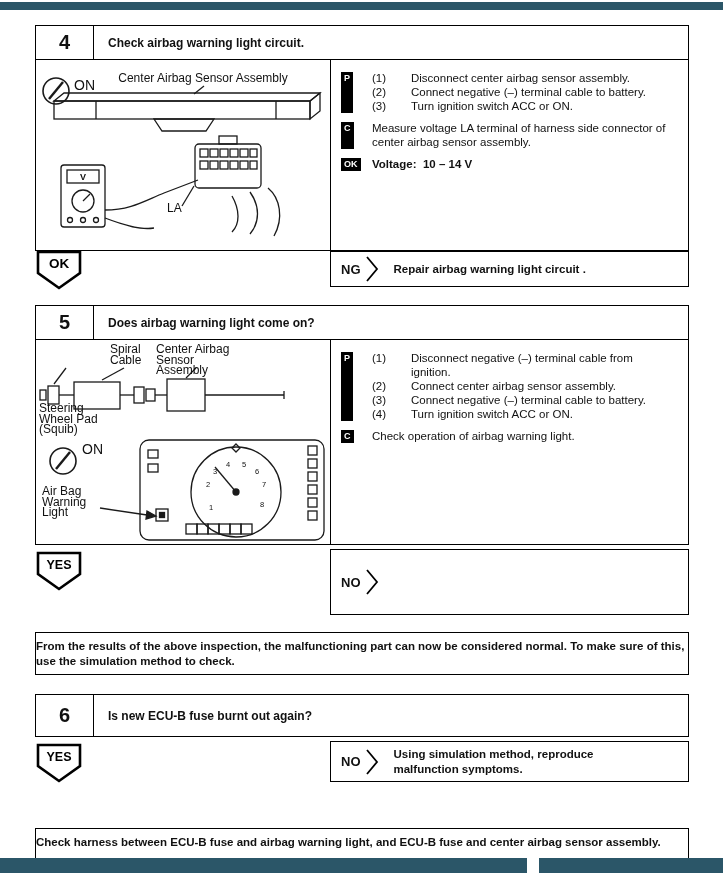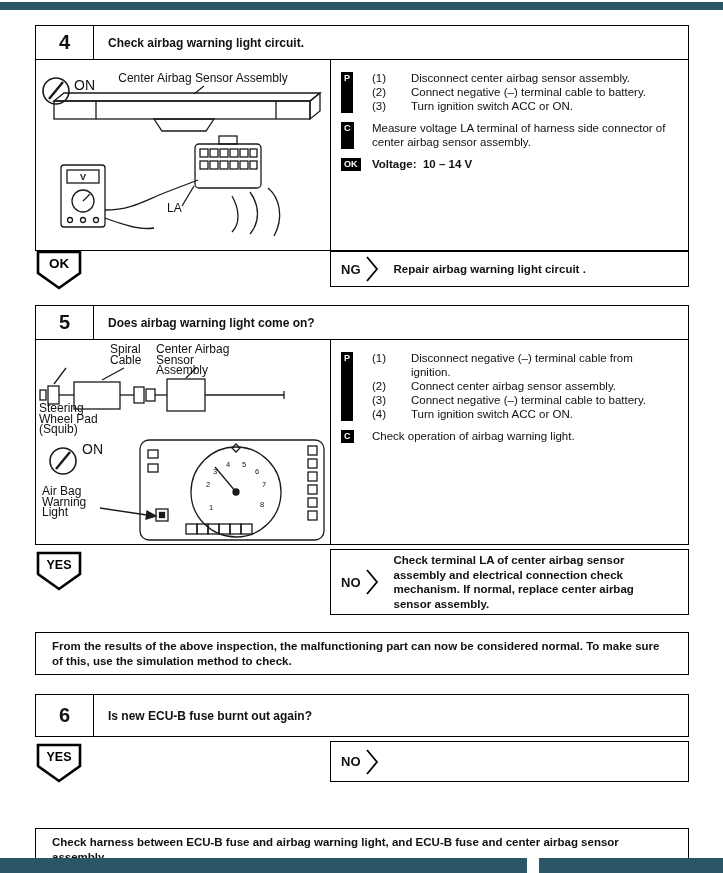--- a/index.html
+++ b/index.html
@@ -54,21 +54,21 @@
   .pent { position: absolute; }
 
   .resbox {
     position: absolute; border: 1.5px solid #000; background: #fff;
     display: flex; align-items: center; padding-left: 10px;
   }
   .reslabel { font-weight: bold; font-size: 13px; }
   .chev { margin: 0 7px 0 5px; flex: none; }
   .restext { font-weight: bold; font-size: 11.5px; line-height: 14.5px; max-width: 282px; padding-right: 4px; padding-left: 8px; }
 
-  .wide-note { padding: 6px 16px; font-weight: bold; font-size: 11.5px; line-height: 15px; }
+  .wide-note { padding: 6px 0; font-weight: bold; font-size: 11.5px; line-height: 15px; }
 </style>
 </head>
 <body>
 
 <div class="page">
 
   <div class="bar top-bar"></div>
 
   <div class="box" style="left:35px;top:25px;width:654px;height:226px;">
     <div class="step-header">
@@ -282,21 +282,20 @@
   <svg class="pent" style="left:36px;top:551px;" width="46" height="40" viewBox="0 0 46 40">
     <polygon points="2,2 44,2 44,23 23,38 2,23" fill="#fff" stroke="#000" stroke-width="2.6"></polygon>
     <text x="23" y="18" text-anchor="middle" font-size="12.5" font-weight="bold" fill="#000">YES</text>
   </svg>
 
   <div class="resbox" style="left:330px;top:549px;width:359px;height:66px;">
     <span class="reslabel">NO</span>
     <svg class="chev" width="13" height="26" viewBox="0 0 13 26">
       <polyline points="1,1 11,13 1,25" fill="none" stroke="#000" stroke-width="1.8"></polyline>
     </svg>
-    <div class="restext">Check terminal LA of center airbag sensor assembly and electrical connection check mechanism. If normal, replace center airbag sensor assembly.</div>
   </div>
 
   <div class="box wide-note" style="left:35px;top:632px;width:654px;height:43px;">From the results of the above inspection, the malfunctioning part can now be considered normal. To make sure of this, use the simulation method to check.</div>
 
   <div class="box header-only" style="left:35px;top:694px;width:654px;height:43px;">
     <div class="step-header">
       <div class="num-cell">6</div>
       <div class="title-cell">Is new ECU-B fuse burnt out again?</div>
     </div>
   </div>
@@ -304,20 +303,21 @@
   <svg class="pent" style="left:36px;top:743px;" width="46" height="40" viewBox="0 0 46 40">
     <polygon points="2,2 44,2 44,23 23,38 2,23" fill="#fff" stroke="#000" stroke-width="2.6"></polygon>
     <text x="23" y="18" text-anchor="middle" font-size="12.5" font-weight="bold" fill="#000">YES</text>
   </svg>
 
   <div class="resbox" style="left:330px;top:741px;width:359px;height:41px;">
     <span class="reslabel">NO</span>
     <svg class="chev" width="13" height="26" viewBox="0 0 13 26">
       <polyline points="1,1 11,13 1,25" fill="none" stroke="#000" stroke-width="1.8"></polyline>
     </svg>
+    <div class="restext" style="max-width:262px;">Using simulation method, reproduce malfunction symptoms.</div>
   </div>
 
   <div class="box wide-note" style="left:35px;top:828px;width:654px;height:48px;">Check harness between ECU-B fuse and airbag warning light, and ECU-B fuse and center airbag sensor assembly.</div>
 
   <div class="bar bottom-bar-left"></div>
   <div class="bar bottom-bar-right"></div>
 
 </div>
 
 </body></html>

